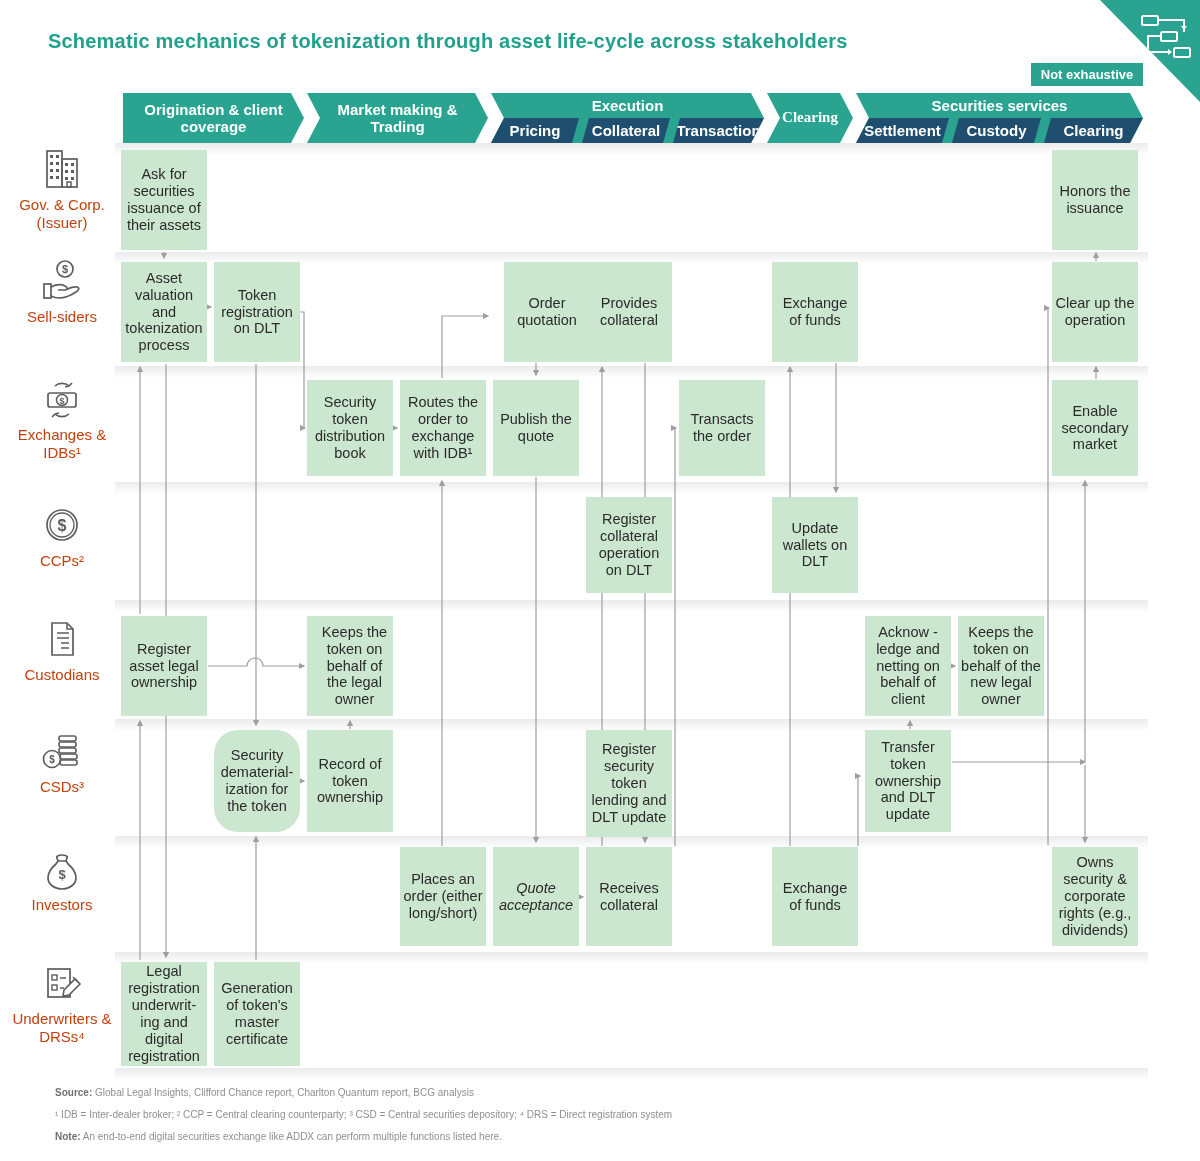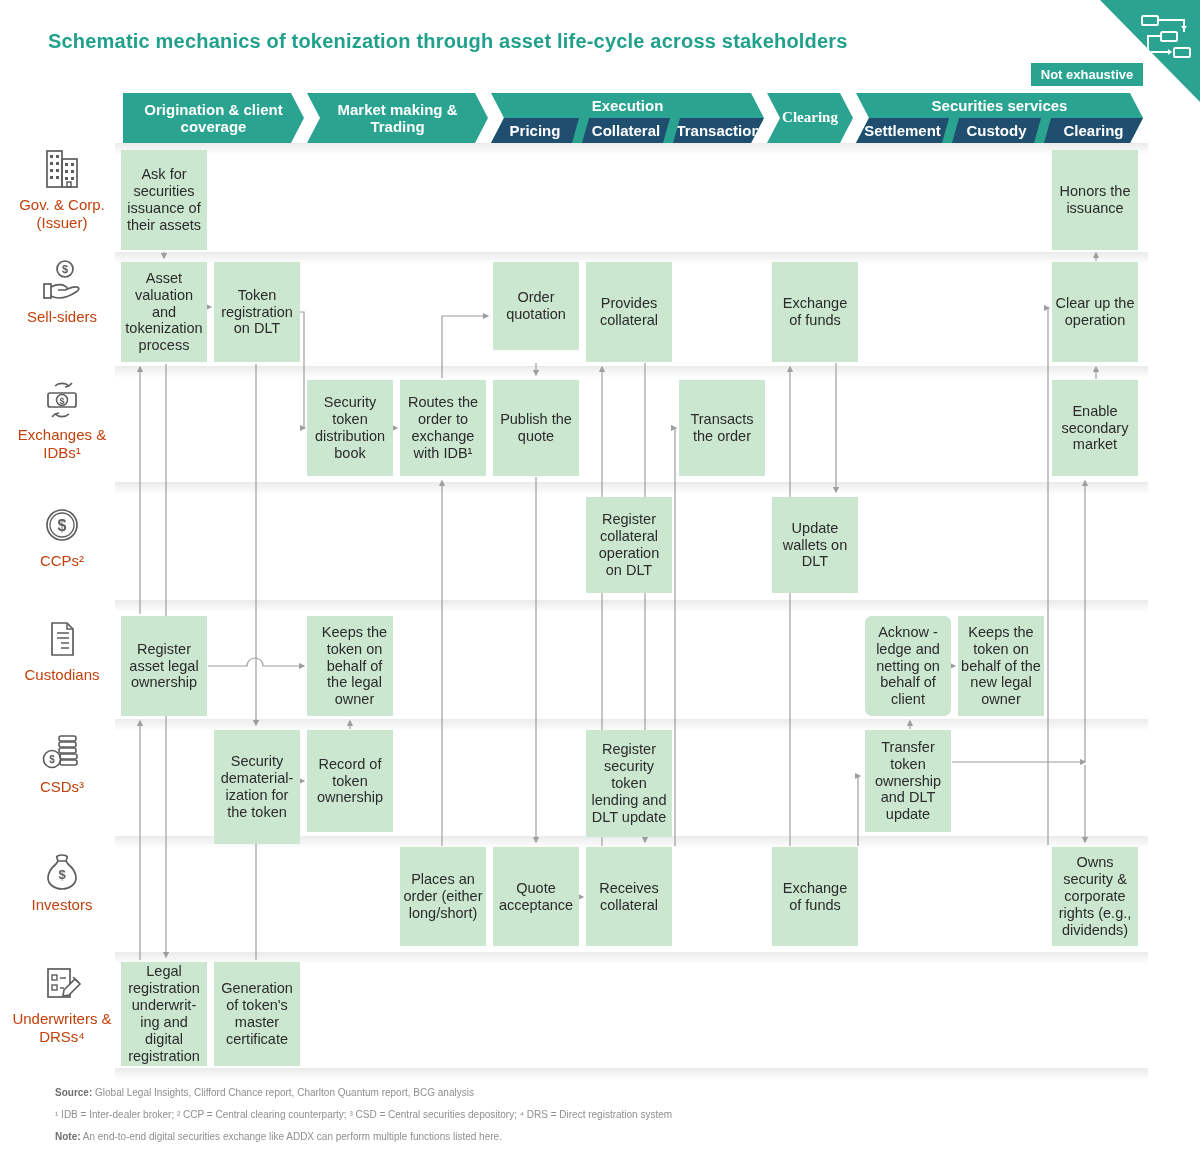--- a/index.html
+++ b/index.html
@@ -238,41 +238,41 @@
           <path d="M34,17 l5,5" stroke="#5d5d5d" stroke-width="1.4"></path>
         </svg>
     <div class="slabel">Underwriters &amp; DRSs⁴</div>
       </div>
     </div>
   <div id="boxes">
       <div class="fbox" style="left: 121px; top: 150px; width: 86px; height: 100px;">Ask for securities issuance of their assets</div>
       <div class="fbox" style="left: 1052px; top: 150px; width: 86px; height: 100px;">Honors the issuance</div>
       <div class="fbox" style="left: 121px; top: 262px; width: 86px; height: 100px;">Asset valuation and tokenization process</div>
       <div class="fbox" style="left: 214px; top: 262px; width: 86px; height: 100px;">Token registration on DLT</div>
-      <div class="fbox" style="left: 493px; top: 262px; width: 86px; height: 88px;">Order quotation</div>
+      <div class="fbox" style="left: 504px; top: 262px; width: 86px; height: 100px;">Order quotation</div>
       <div class="fbox" style="left: 586px; top: 262px; width: 86px; height: 100px;">Provides collateral</div>
       <div class="fbox" style="left: 772px; top: 262px; width: 86px; height: 100px;">Exchange of funds</div>
       <div class="fbox" style="left: 1052px; top: 262px; width: 86px; height: 100px;">Clear up the operation</div>
       <div class="fbox" style="left: 307px; top: 380px; width: 86px; height: 96px;">Security token distribution book</div>
       <div class="fbox" style="left: 400px; top: 380px; width: 86px; height: 96px;">Routes the order to exchange with IDB¹</div>
       <div class="fbox" style="left: 493px; top: 380px; width: 86px; height: 96px;">Publish the quote</div>
       <div class="fbox" style="left: 679px; top: 380px; width: 86px; height: 96px;">Transacts the order</div>
       <div class="fbox" style="left: 1052px; top: 380px; width: 86px; height: 96px;">Enable secondary market</div>
       <div class="fbox" style="left: 586px; top: 497px; width: 86px; height: 96px;">Register collateral operation on DLT</div>
       <div class="fbox" style="left: 772px; top: 497px; width: 86px; height: 96px;">Update wallets on DLT</div>
       <div class="fbox" style="left: 121px; top: 616px; width: 86px; height: 100px;">Register asset legal ownership</div>
       <div class="fbox" style="left: 307px; top: 616px; width: 86px; height: 100px; padding-left: 12px;">Keeps the token on behalf of the legal owner</div>
-      <div class="fbox" style="left: 865px; top: 616px; width: 86px; height: 100px; border-radius: 7px;">Acknow -ledge and netting on behalf of client</div>
+      <div class="fbox" style="left: 865px; top: 616px; width: 86px; height: 100px;">Acknow -ledge and netting on behalf of client</div>
       <div class="fbox" style="left: 958px; top: 616px; width: 86px; height: 100px;">Keeps the token on behalf of the new legal owner</div>
-      <div class="fbox" style="left: 214px; top: 730px; width: 86px; height: 114px;">Security dematerial- ization for the token</div>
+      <div class="fbox" style="left: 214px; top: 730px; width: 86px; height: 102px; border-radius: 24px;">Security dematerial- ization for the token</div>
       <div class="fbox" style="left: 307px; top: 730px; width: 86px; height: 102px;">Record of token ownership</div>
       <div class="fbox" style="left: 586px; top: 730px; width: 86px; height: 107px;">Register security token lending and DLT update</div>
       <div class="fbox" style="left: 865px; top: 730px; width: 86px; height: 102px;">Transfer token ownership and DLT update</div>
       <div class="fbox" style="left: 400px; top: 847px; width: 86px; height: 99px;">Places an order (either long/short)</div>
-      <div class="fbox" style="left: 493px; top: 847px; width: 86px; height: 99px;">Quote acceptance</div>
+      <div class="fbox" style="left: 493px; top: 847px; width: 86px; height: 99px; font-style: italic;">Quote acceptance</div>
       <div class="fbox" style="left: 586px; top: 847px; width: 86px; height: 99px;">Receives collateral</div>
       <div class="fbox" style="left: 772px; top: 847px; width: 86px; height: 99px;">Exchange of funds</div>
       <div class="fbox" style="left: 1052px; top: 847px; width: 86px; height: 99px;">Owns security &amp; corporate rights (e.g., dividends)</div>
       <div class="fbox" style="left: 121px; top: 962px; width: 86px; height: 104px;">Legal registration underwrit- ing and digital registration</div>
       <div class="fbox" style="left: 214px; top: 962px; width: 86px; height: 104px;">Generation of token's master certificate</div>
     </div>
 
   <div class="footer">
     <div><b>Source:</b> <span>Global Legal Insights, Clifford Chance report, Charlton Quantum report, BCG analysis</span></div>
     <div>¹ IDB = Inter-dealer broker; ² CCP = Central clearing counterparty; ³ CSD = Central securities depository; ⁴ DRS = Direct registration system</div>

